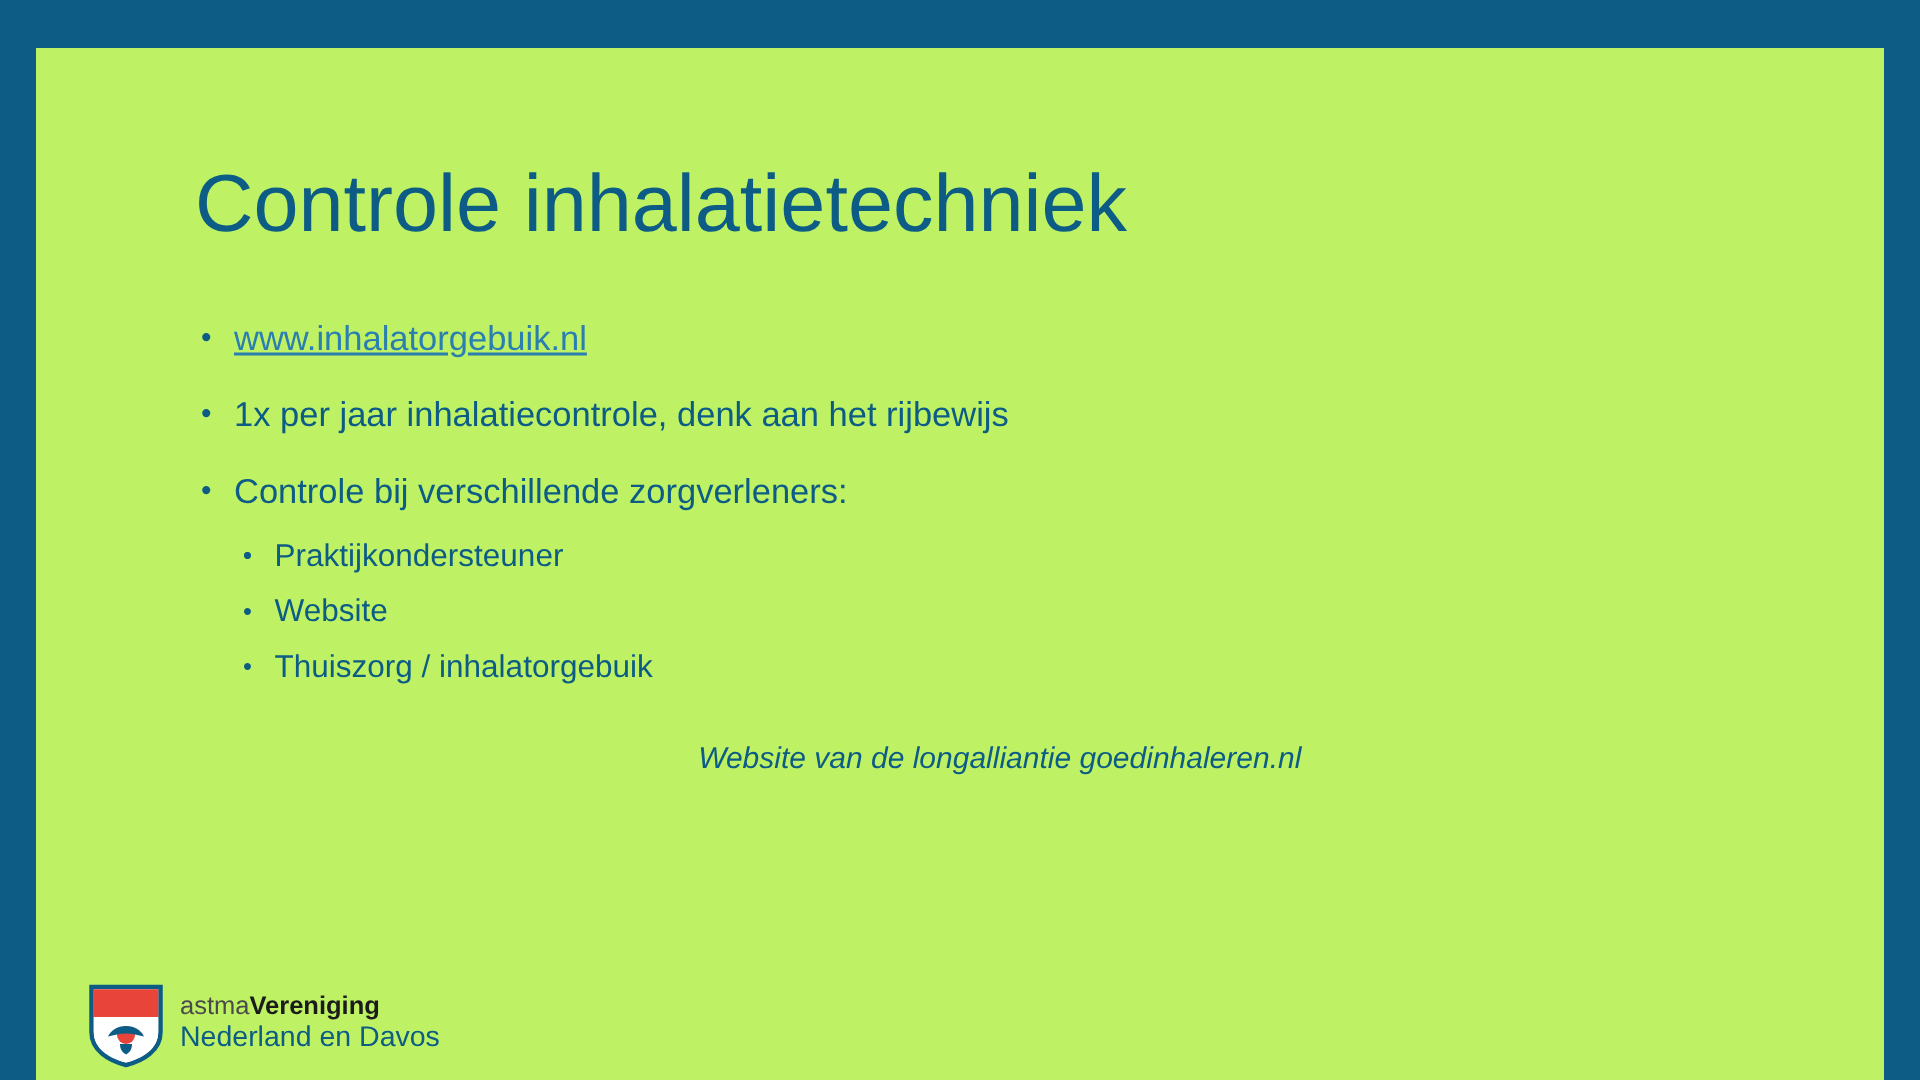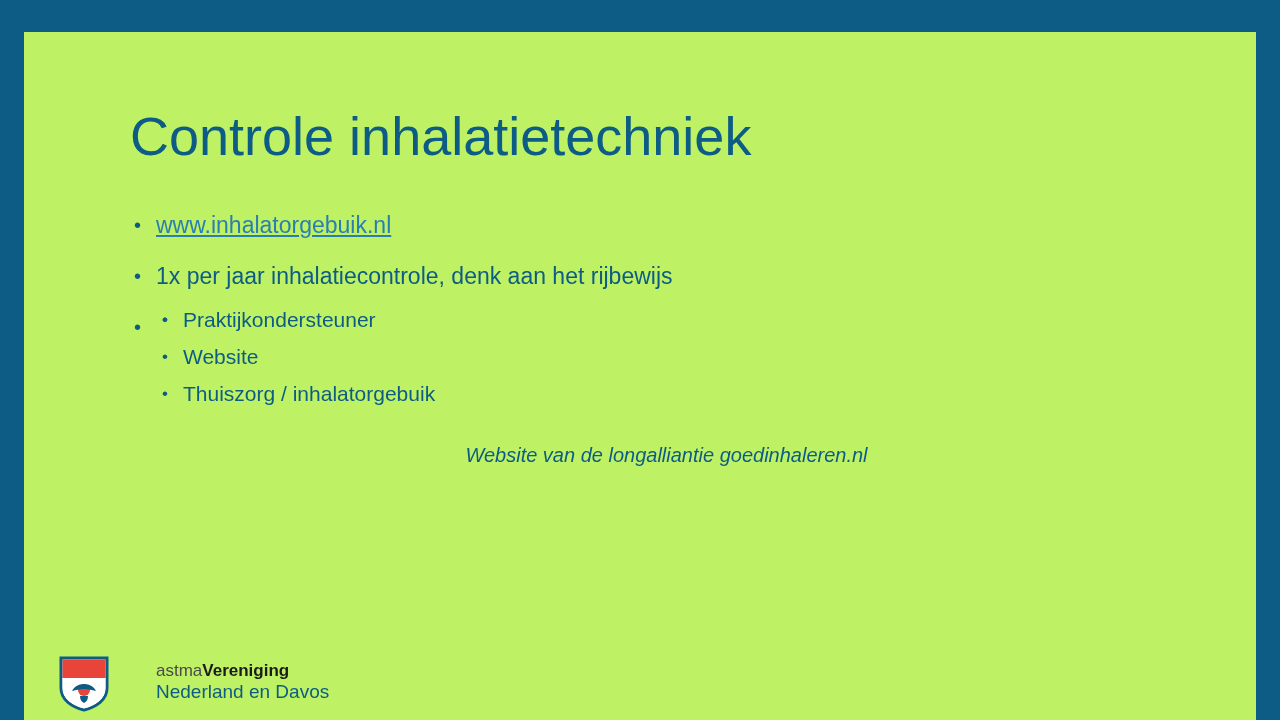--- a/index.html
+++ b/index.html
@@ -109,21 +109,20 @@
     left: 0;
     top: 0;
     width: 52px;
     height: 58px;
   }
   .logo-text {
     position: absolute;
     left: 62px;
     top: 6px;
     width: 170px;
-    margin-left: 36px;
   }
   .logo-line1 {
     font-size: 17px;
     color: #4a4a4a;
     line-height: 22px;
     white-space: nowrap;
   }
   .logo-line1 b {
     color: #1b1b1b;
     font-weight: bold;
@@ -150,20 +149,21 @@
         <a class="link-text" href="#">www.inhalatorgebuik.nl</a>
       </div>
 
       <div class="lvl1">
         <span class="bullet">•</span>
         <span>1x per jaar inhalatiecontrole, denk aan het rijbewijs</span>
       </div>
 
       <div class="lvl1">
         <span class="bullet">•</span>
+        <span>Controle bij verschillende zorgverleners:</span>
       </div>
 
       <div class="lvl2-group">
         <div class="lvl2">
           <span class="bullet">•</span>
         </div>
         <div class="lvl2">
           <span class="bullet">•</span>
           <span>Praktijkondersteuner</span>
         </div>

